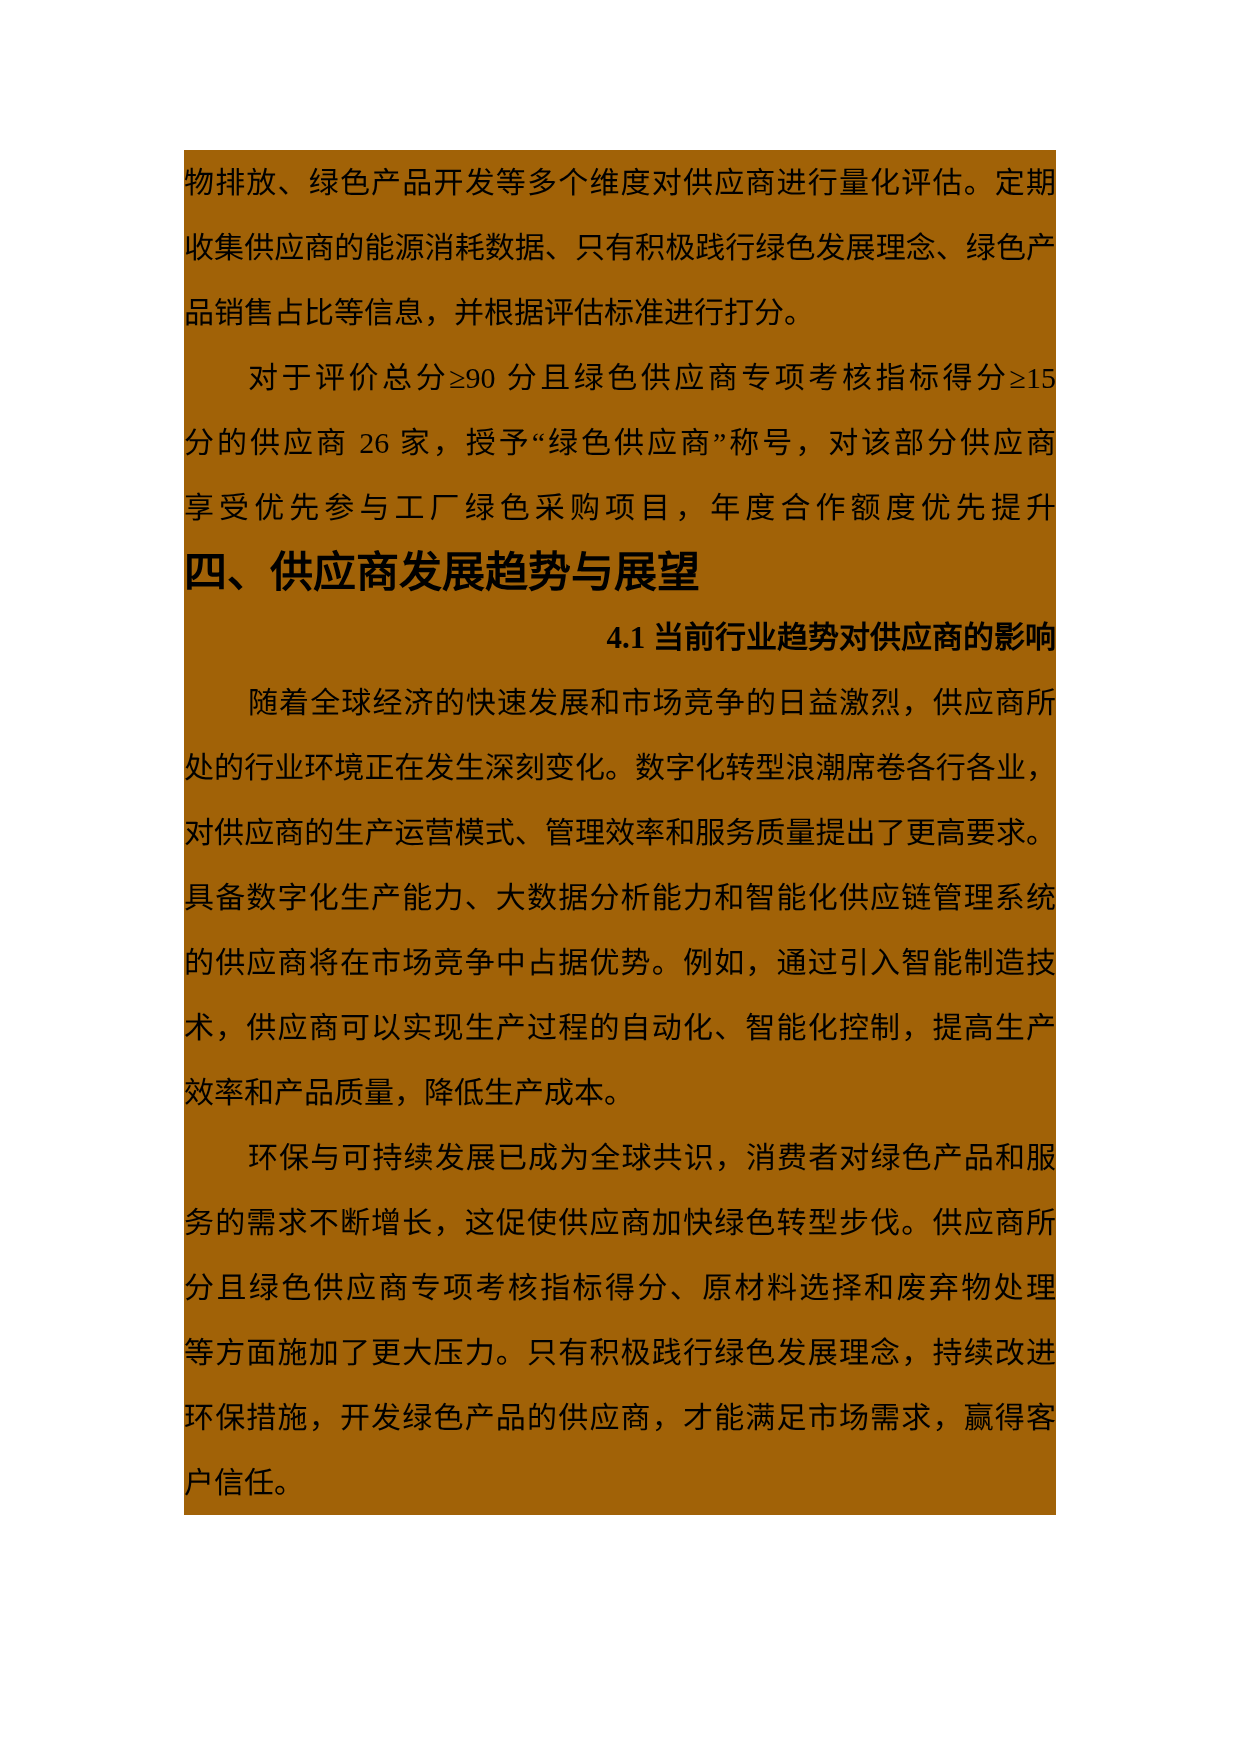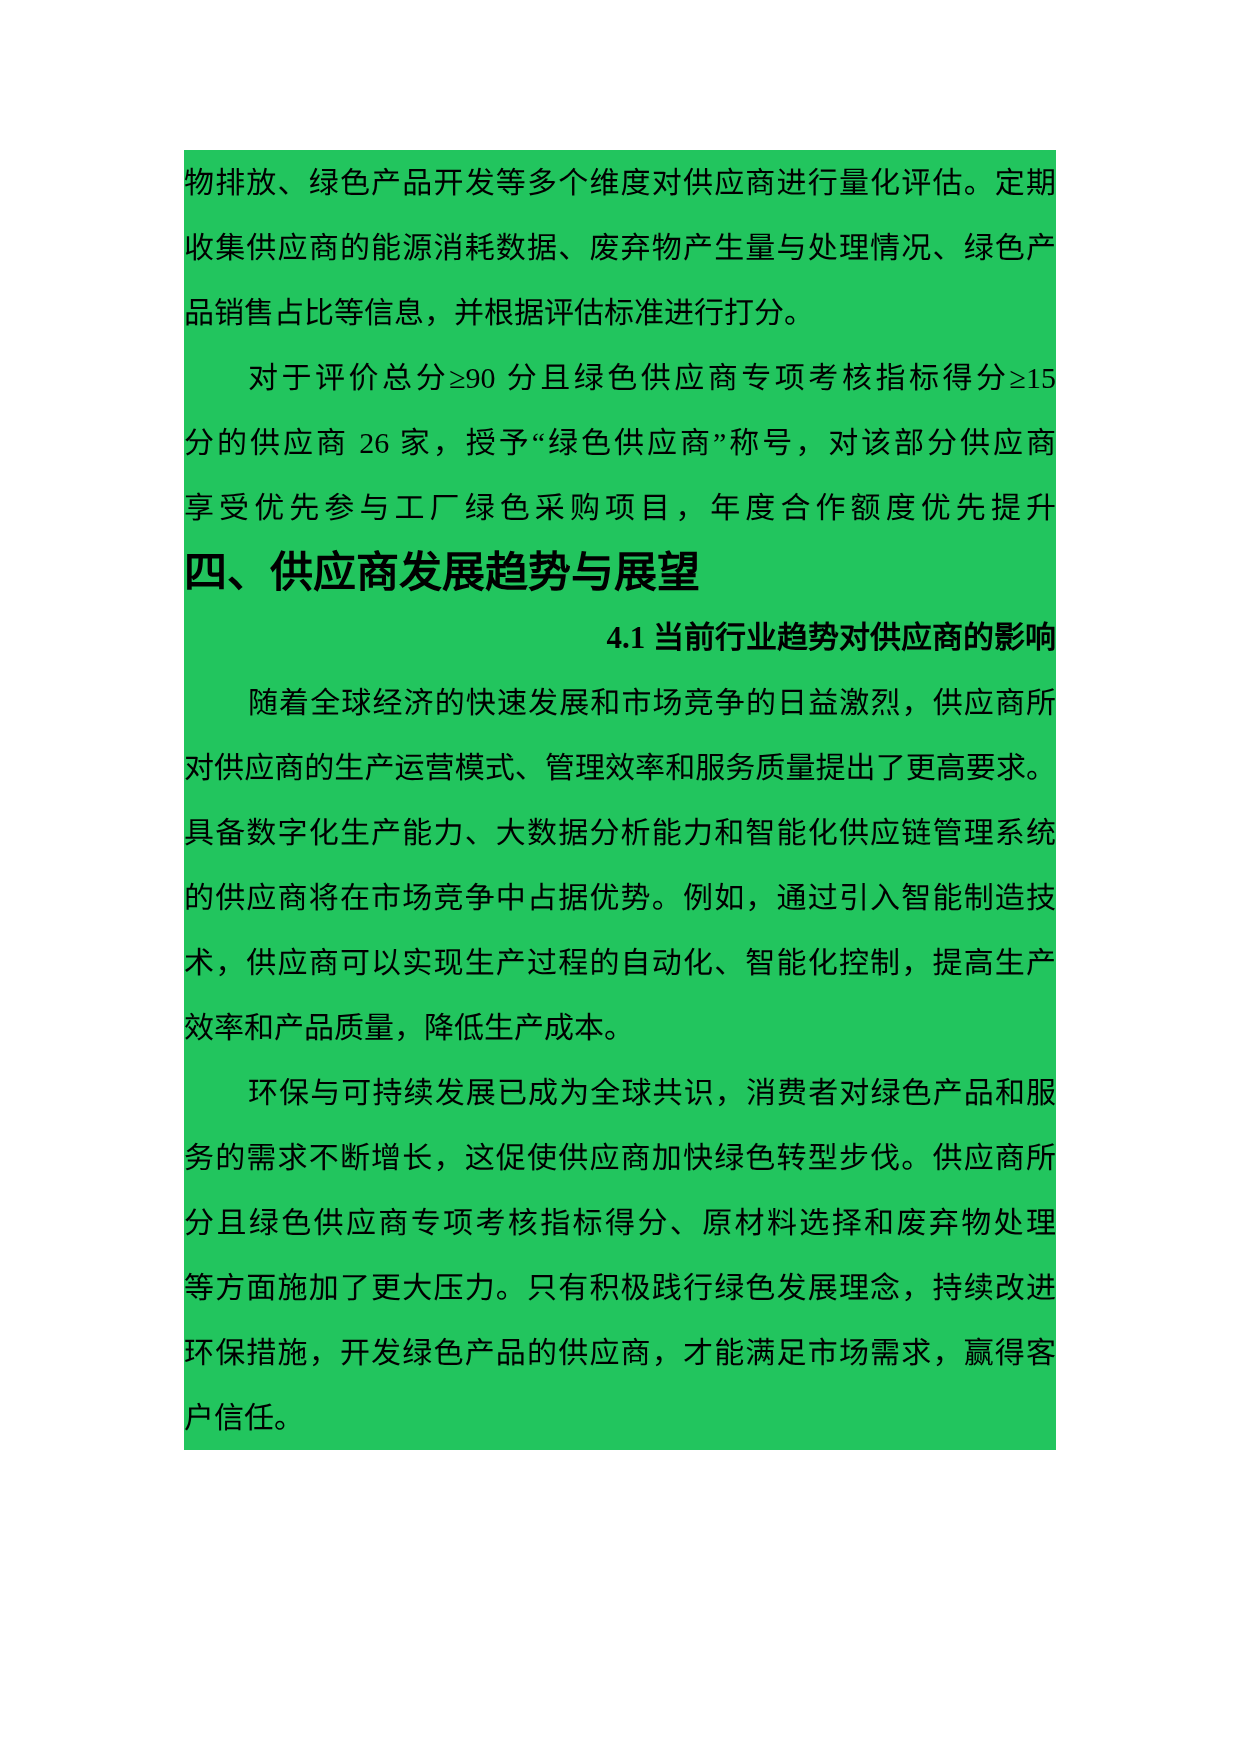--- a/index.html
+++ b/index.html
@@ -55,35 +55,36 @@
     height: 65px;
     text-indent: 64px;
     text-align: right;
     white-space: nowrap;
   }
 </style>
 </head>
 <body>
 
 <div class="page">
-  <div class="page-content" style="background: #22c55e; color: rgb(0, 0, 0);">
+  <div class="page-content" style="background: #a16207; color: rgb(0, 0, 0);">
       <div class="paragraph">
         <div class="line">物排放、绿色产品开发等多个维度对供应商进行量化评估。定期</div>
-        <div class="line">收集供应商的能源消耗数据、废弃物产生量与处理情况、绿色产</div>
+        <div class="line">收集供应商的能源消耗数据、只有积极践行绿色发展理念、绿色产</div>
         <div class="line para-last">品销售占比等信息，并根据评估标准进行打分。</div>
       </div>
       <div class="paragraph">
         <div class="line first-indent">对于评价总分≥90 分且绿色供应商专项考核指标得分≥15</div>
         <div class="line">分的供应商 26 家，授予“绿色供应商”称号，对该部分供应商</div>
         <div class="line">享受优先参与工厂绿色采购项目，年度合作额度优先提升</div>
       </div>
       <div class="h1">四、供应商发展趋势与展望</div>
       <div class="h2">4.1 当前行业趋势对供应商的影响</div>
       <div class="paragraph">
         <div class="line first-indent">随着全球经济的快速发展和市场竞争的日益激烈，供应商所</div>
+        <div class="line">处的行业环境正在发生深刻变化。数字化转型浪潮席卷各行各业，</div>
         <div class="line">对供应商的生产运营模式、管理效率和服务质量提出了更高要求。</div>
         <div class="line">具备数字化生产能力、大数据分析能力和智能化供应链管理系统</div>
         <div class="line">的供应商将在市场竞争中占据优势。例如，通过引入智能制造技</div>
         <div class="line">术，供应商可以实现生产过程的自动化、智能化控制，提高生产</div>
         <div class="line para-last">效率和产品质量，降低生产成本。</div>
       </div>
       <div class="paragraph">
         <div class="line first-indent">环保与可持续发展已成为全球共识，消费者对绿色产品和服</div>
         <div class="line">务的需求不断增长，这促使供应商加快绿色转型步伐。供应商所</div>
         <div class="line">分且绿色供应商专项考核指标得分、原材料选择和废弃物处理</div>

